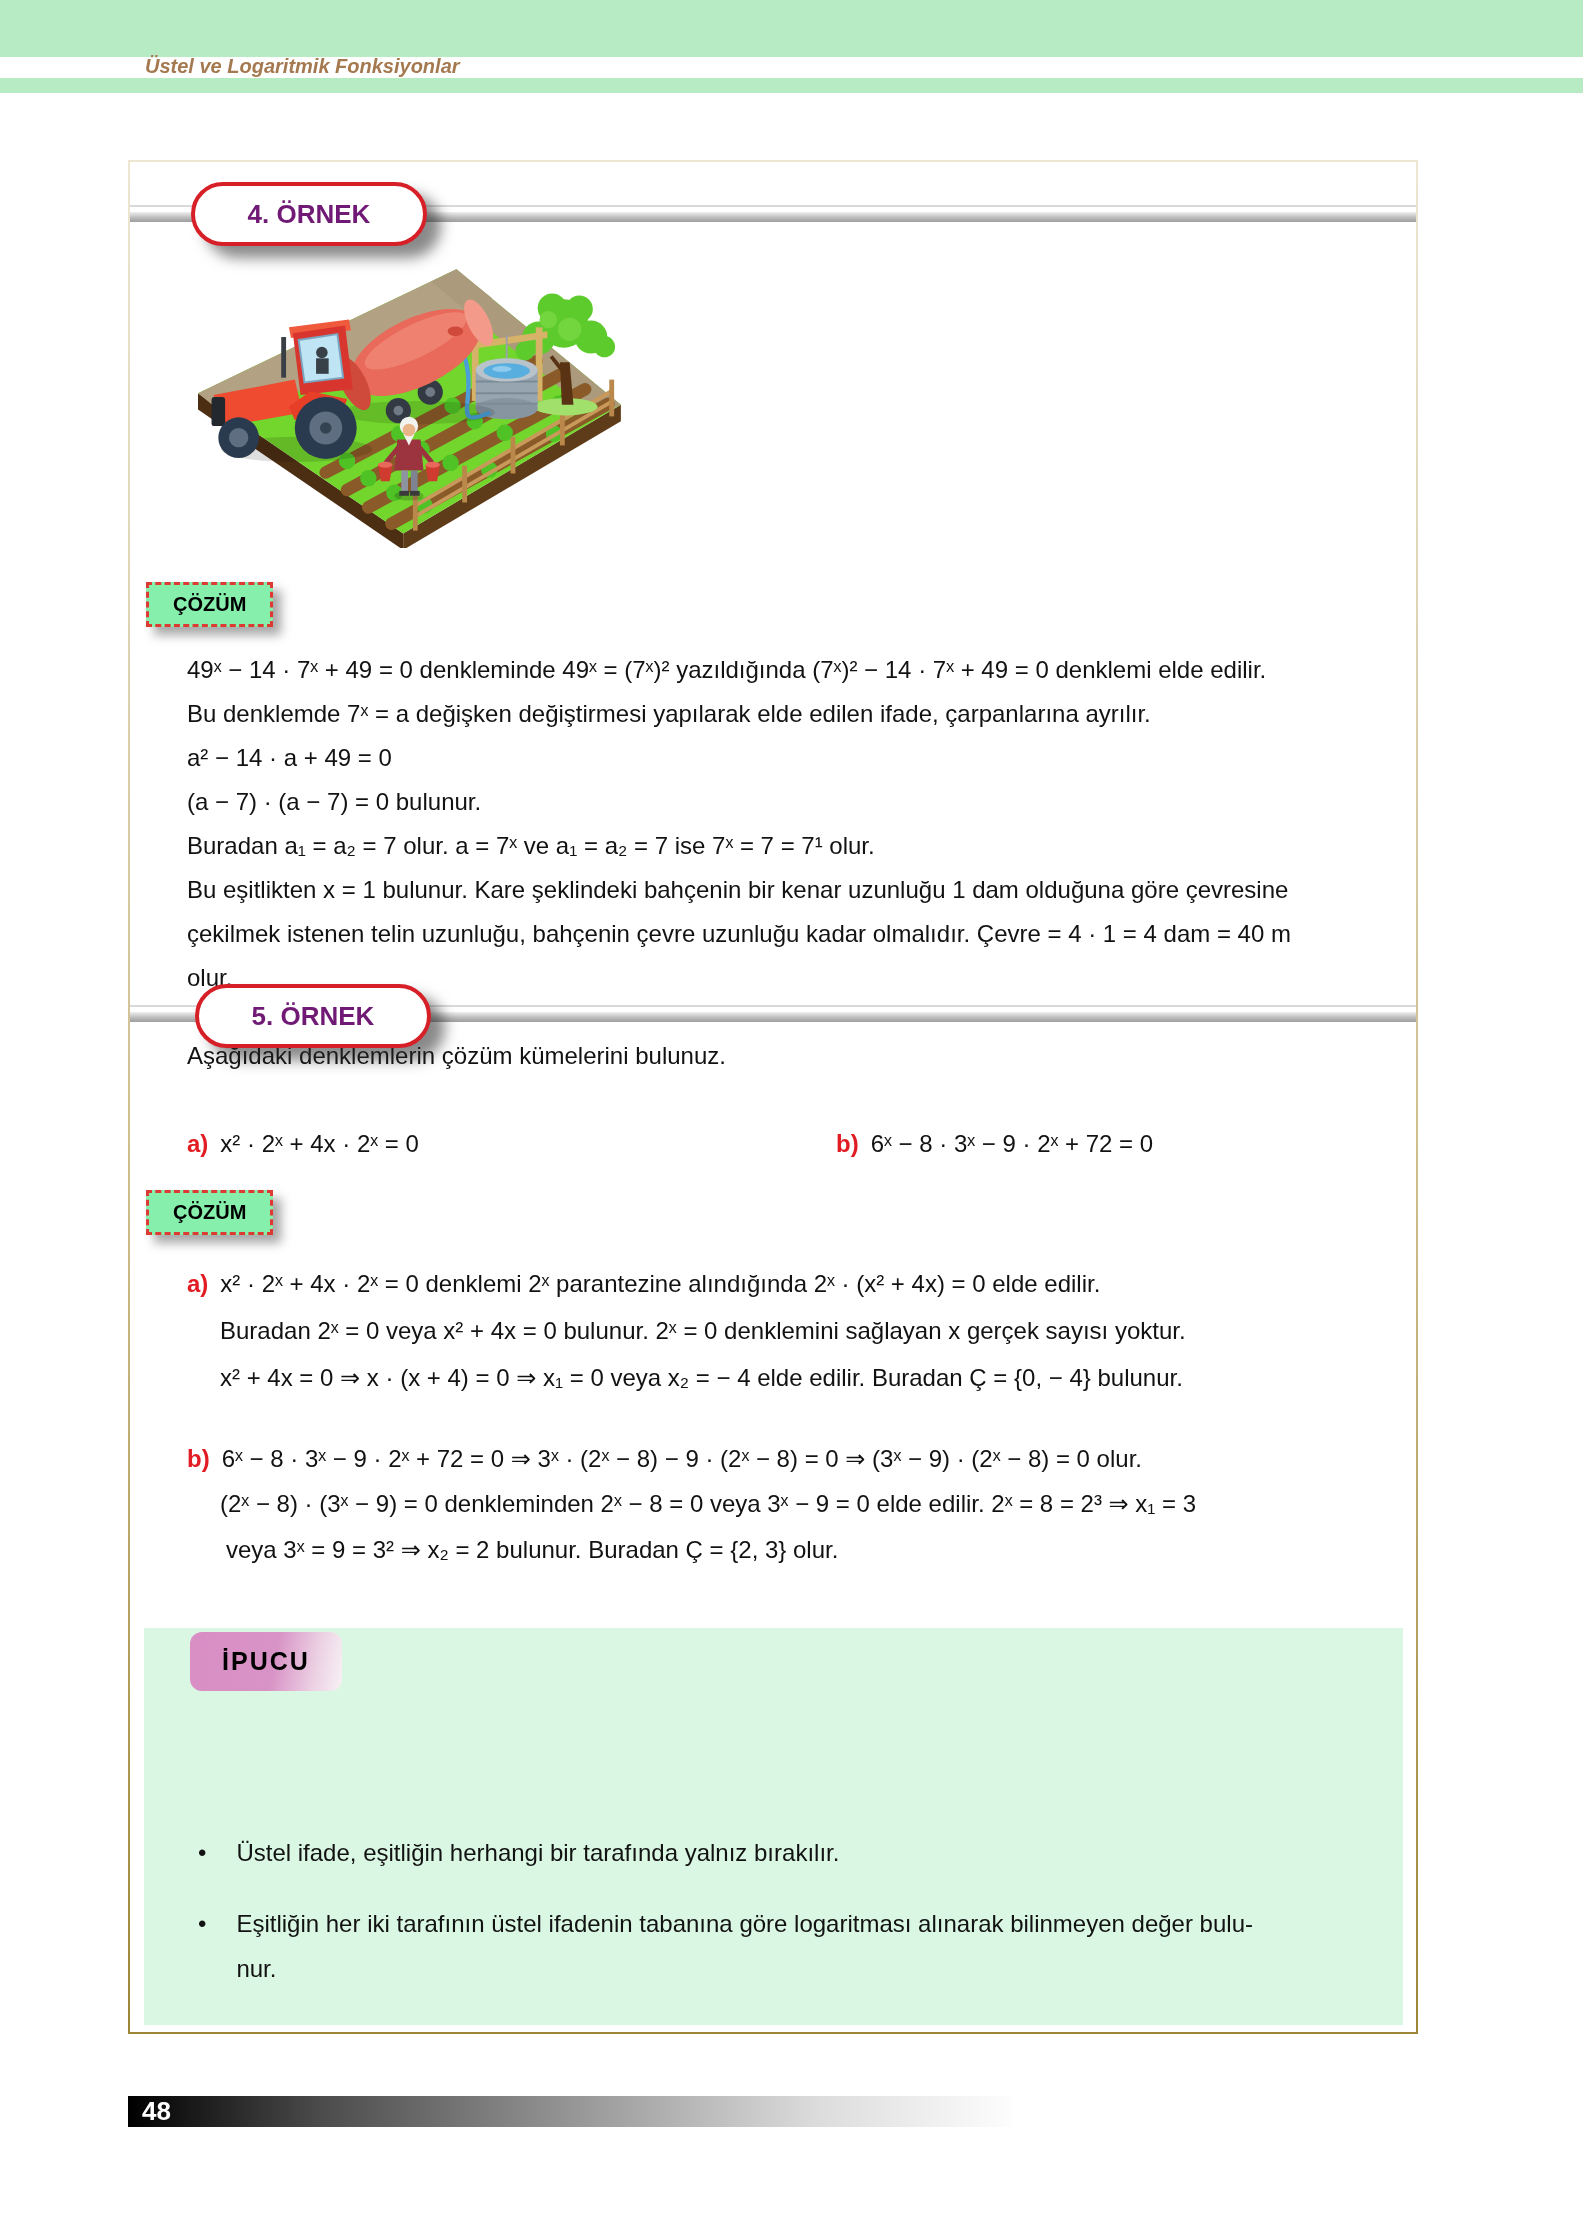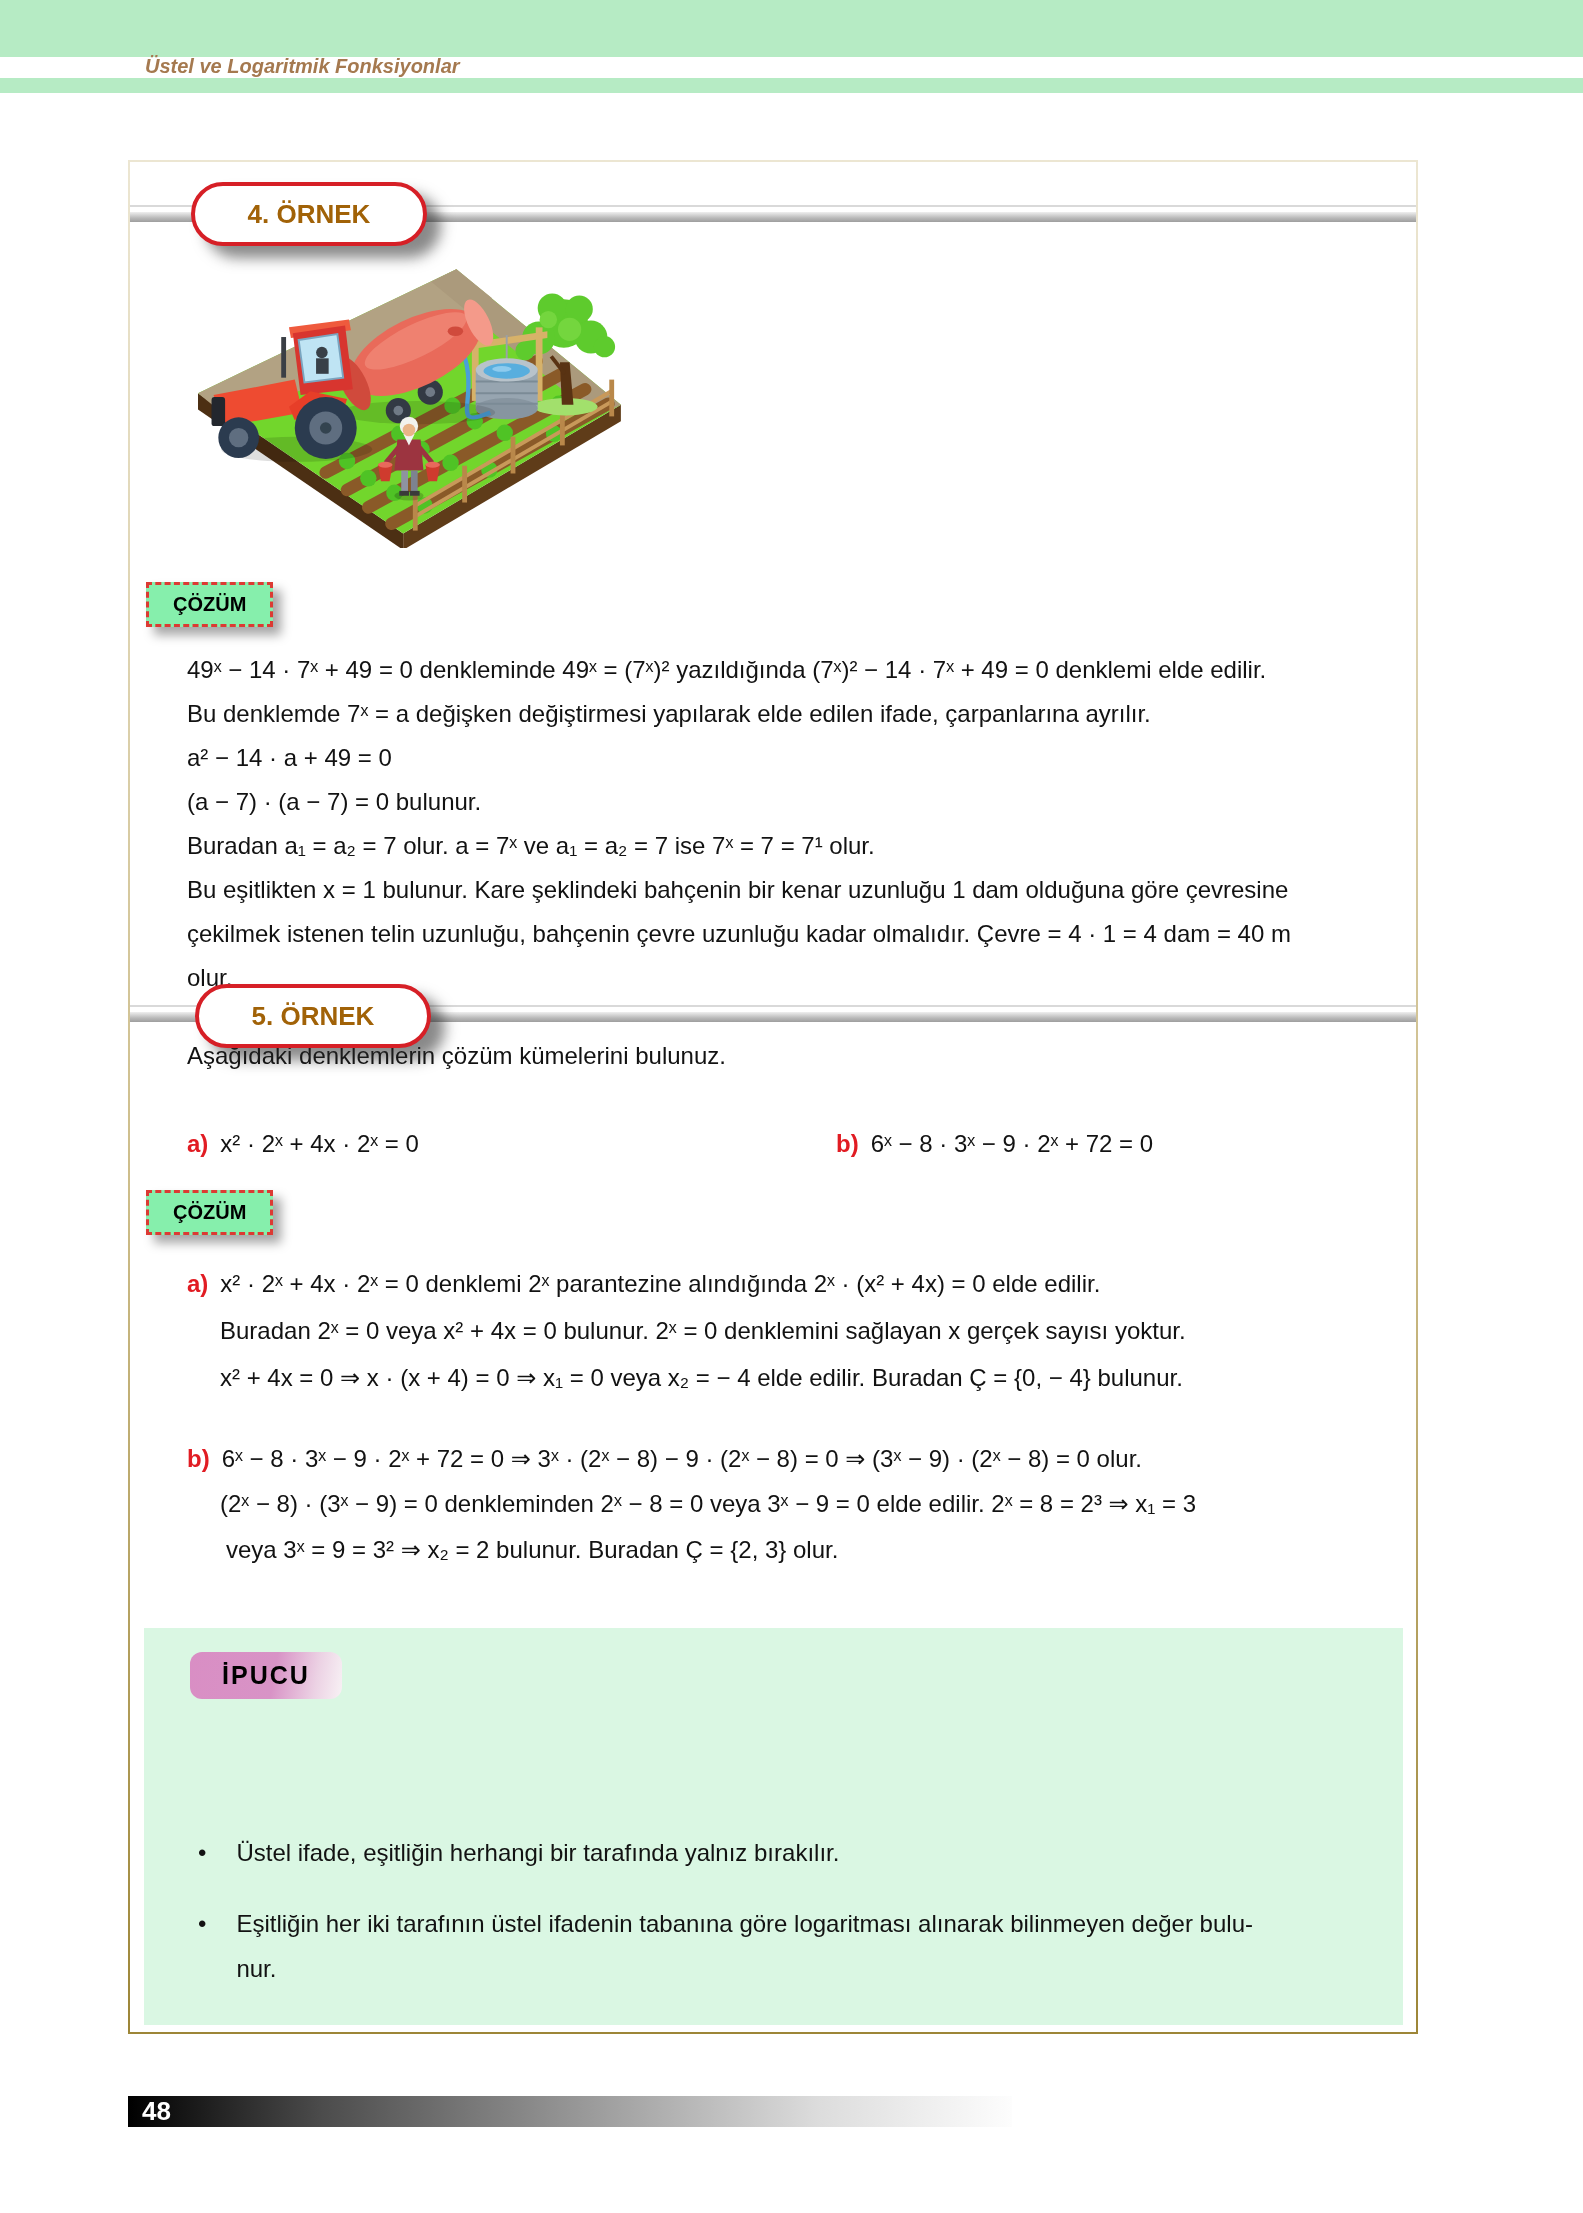--- a/index.html
+++ b/index.html
@@ -10,36 +10,36 @@
   .band-title{position:absolute;left:0;top:57px;width:100%;height:21px;background:#ffffff;}
   .page-title{position:absolute;left:145px;top:55px;font-size:20px;font-weight:bold;font-style:italic;color:#a5794f;}
   .band-sub{position:absolute;left:0;top:78px;width:100%;height:15px;background:#b6ebc4;}
   
   .content{position:absolute;left:128px;top:160px;width:1290px;height:1874px;background:#fff;
            border:2px solid;border-image:linear-gradient(180deg,#ece6d2 0%,#cdbd8a 55%,#9d8638 100%) 1;box-sizing:border-box;}
   .rule{position:absolute;left:0;right:0;}
   .rule .thin{height:2px;background:#d9d9d9;}
   .rule .thick{height:10px;margin-top:5px;background:linear-gradient(180deg,#efefef 0%,#b9b9b9 60%,#9e9e9e 100%);}
   .badge-ornek{position:absolute;width:228px;height:56px;background:#fff;border:4px solid #d61f26;border-radius:34px;
-               display:flex;align-items:center;justify-content:center;color:#a16207;font-size:26px;font-weight:bold;
+               display:flex;align-items:center;justify-content:center;color:#701a75;font-size:26px;font-weight:bold;
                box-shadow:14px 12px 14px rgba(40,40,40,.55);z-index:3;}
   .badge-cozum{position:absolute;background:#86efac;border:3px dashed #dc3a33;padding:8px 24px;font-size:20px;font-weight:bold;
                color:#000;box-shadow:8px 8px 10px rgba(0,0,0,.35);z-index:3;}
   .pre{white-space:pre-line;}
   .txt{font-size:24px;}
   .problem{position:absolute;left:572px;top:128px;width:760px;line-height:38px;}
   .soltext{position:absolute;left:57px;top:486px;width:1215px;line-height:44px;}
   .intro{position:absolute;left:57px;top:880px;}
   .eqitem{position:absolute;display:flex;gap:12px;font-size:24px;}
   .red{color:#e11c23;font-weight:bold;}
   .solline{position:absolute;display:flex;gap:12px;font-size:24px;}
   .tipbox{position:absolute;left:14px;top:1466px;width:1259px;height:397px;background:#daf7e3;}
-  .tipbadge{position:absolute;left:46px;top:4px;width:152px;height:47px;border-radius:12px;
+  .tipbadge{position:absolute;left:46px;top:4px;width:152px;height:59px;border-radius:12px;
             background:linear-gradient(100deg,#d98ec4 0%,#d893c6 55%,#ecd2e4 82%,#f8f2f5 100%);
-            display:flex;align-items:center;justify-content:center;font-size:25px;font-weight:bold;letter-spacing:2px;color:#000;margin-top:20px;}
+            display:flex;align-items:center;justify-content:center;font-size:25px;font-weight:bold;letter-spacing:2px;color:#000;}
   .tippara{position:absolute;left:43px;top:92px;width:1185px;line-height:51px;}
   .tipbullets{position:absolute;left:54px;top:202px;width:1175px;}
   .bullet{display:flex;gap:30px;margin-bottom:26px;font-size:24px;line-height:45px;}
   .dot{font-size:24px;line-height:45px;}
   .footer-bar{position:absolute;left:128px;top:2096px;width:884px;height:31px;
               background:linear-gradient(90deg,#000 0%,#4c4c4c 22%,#9a9a9a 52%,#dcdcdc 78%,#fdfdfd 100%);
               display:flex;align-items:center;color:#fff;font-weight:bold;font-size:26px;padding-left:14px;box-sizing:border-box;}
   .illustration{position:absolute;left:48px;top:86px;}
 </style>
 </head>

